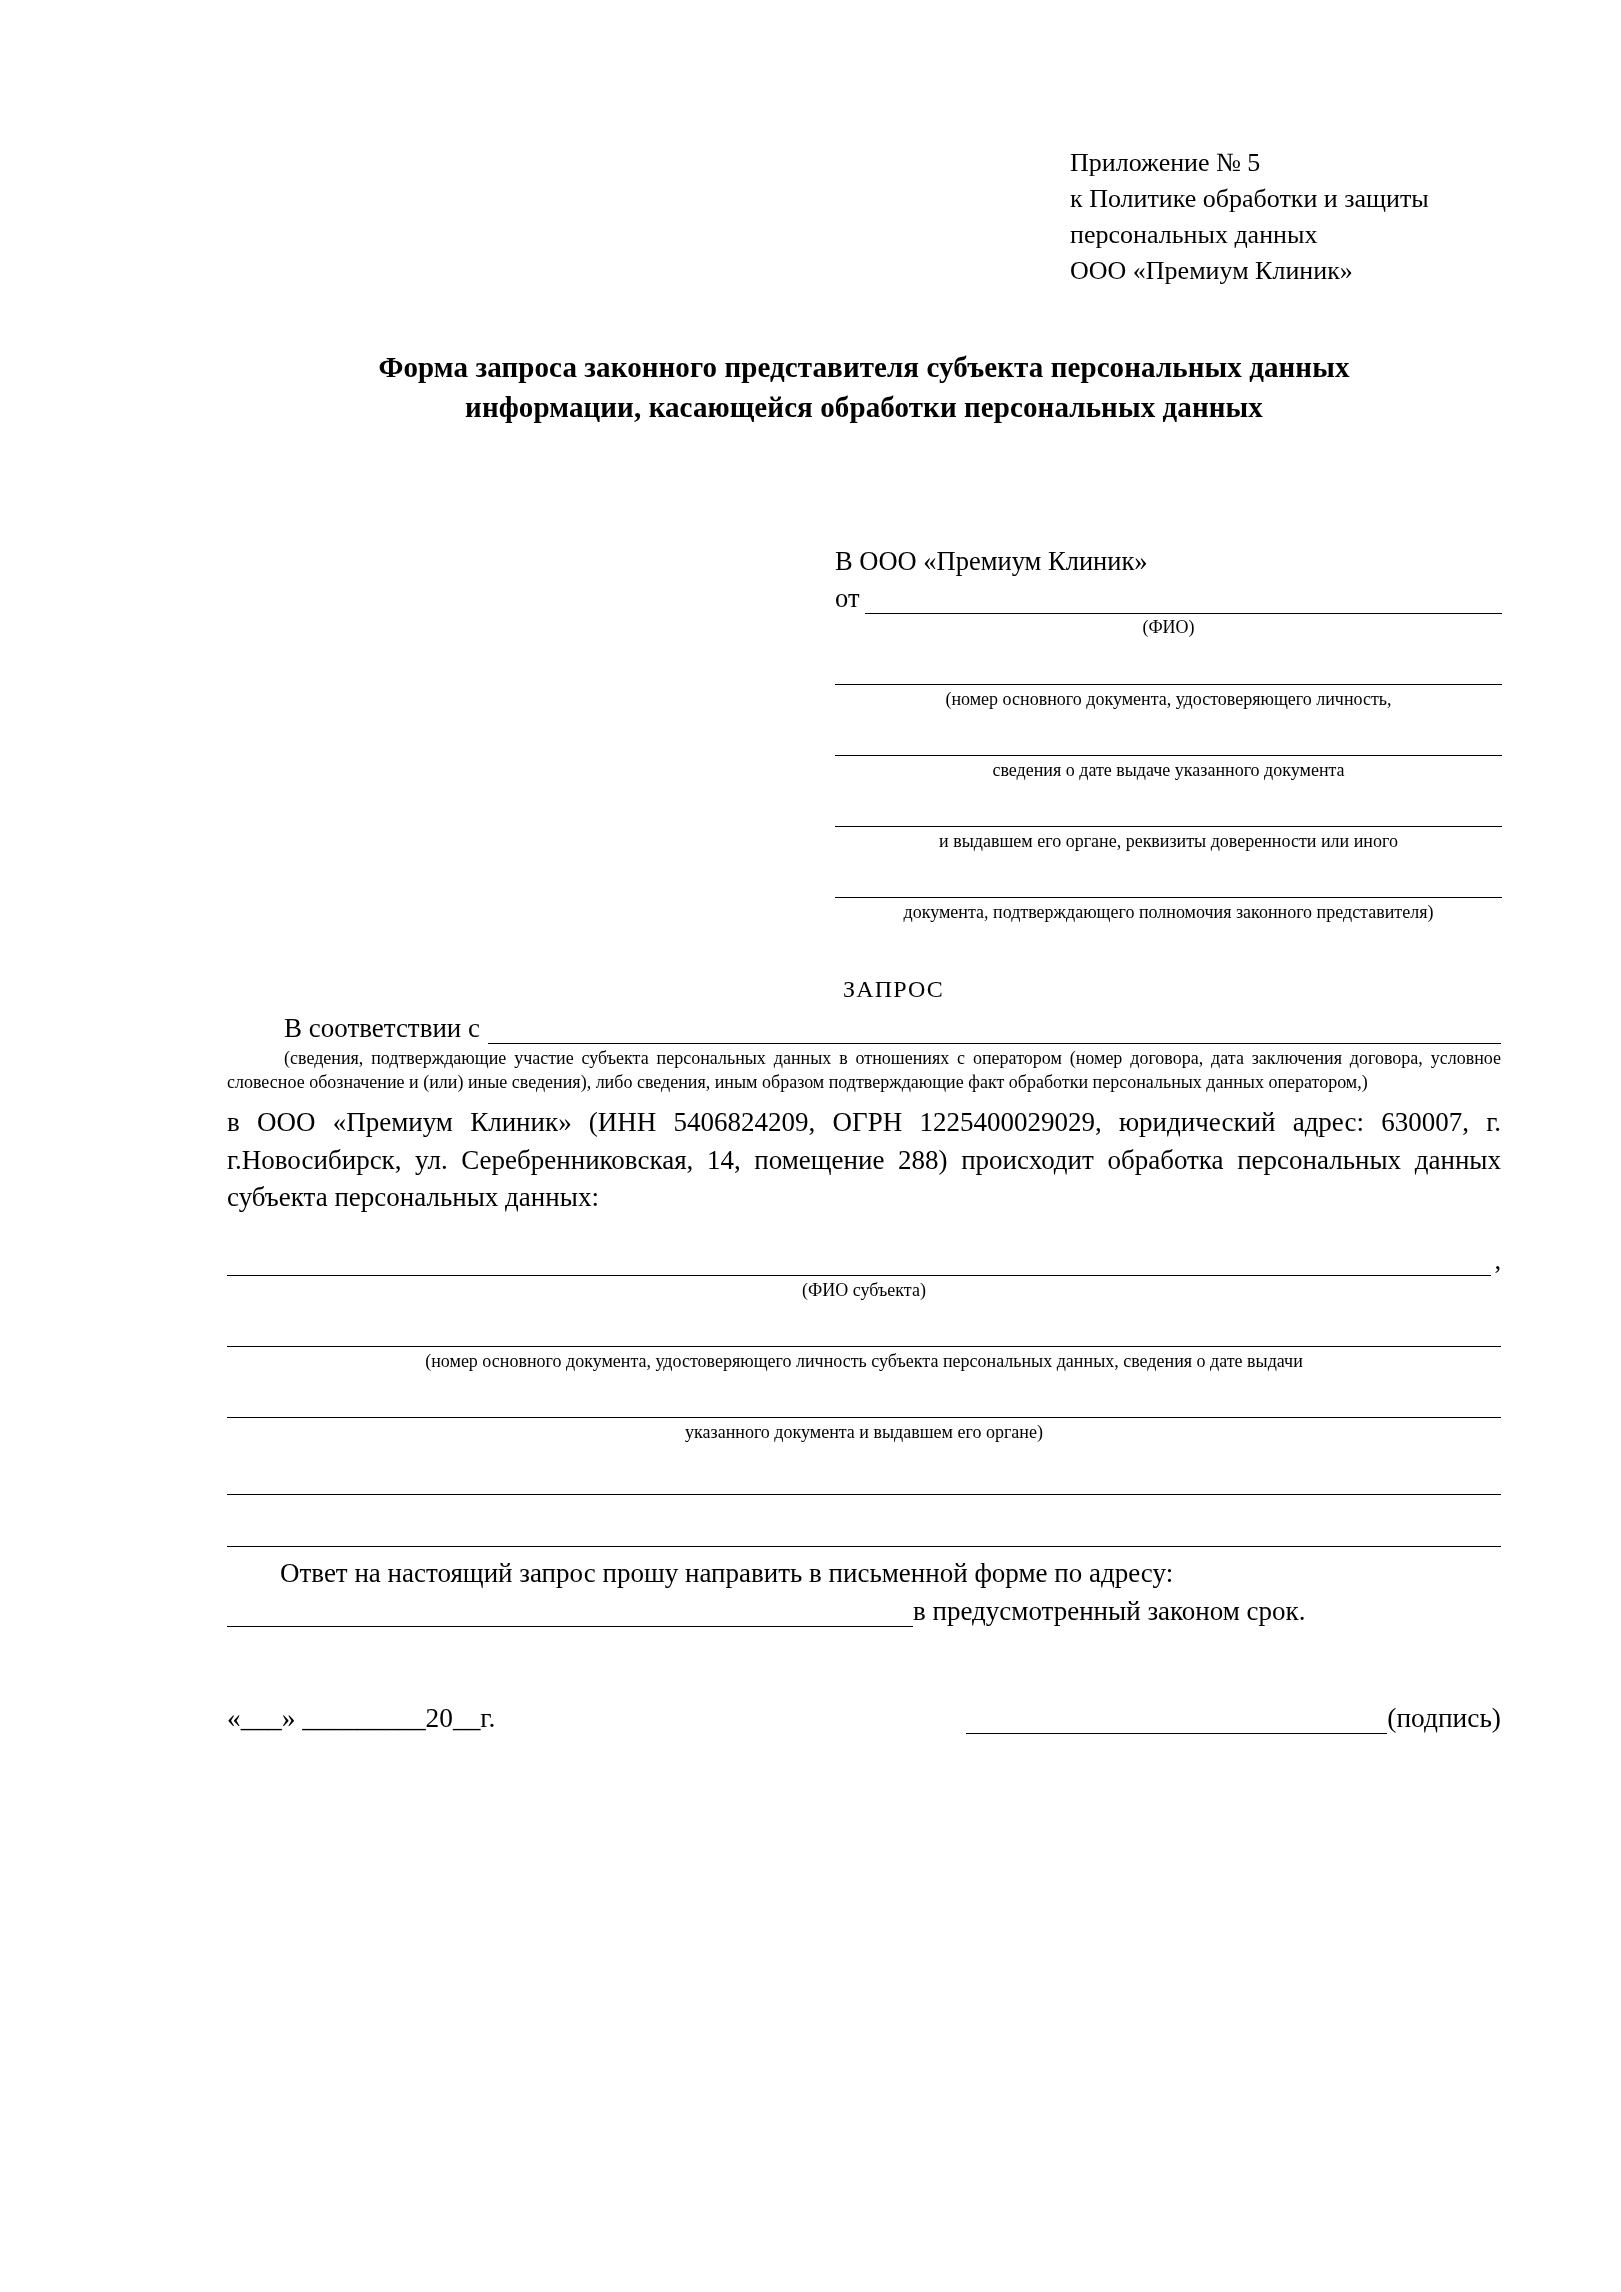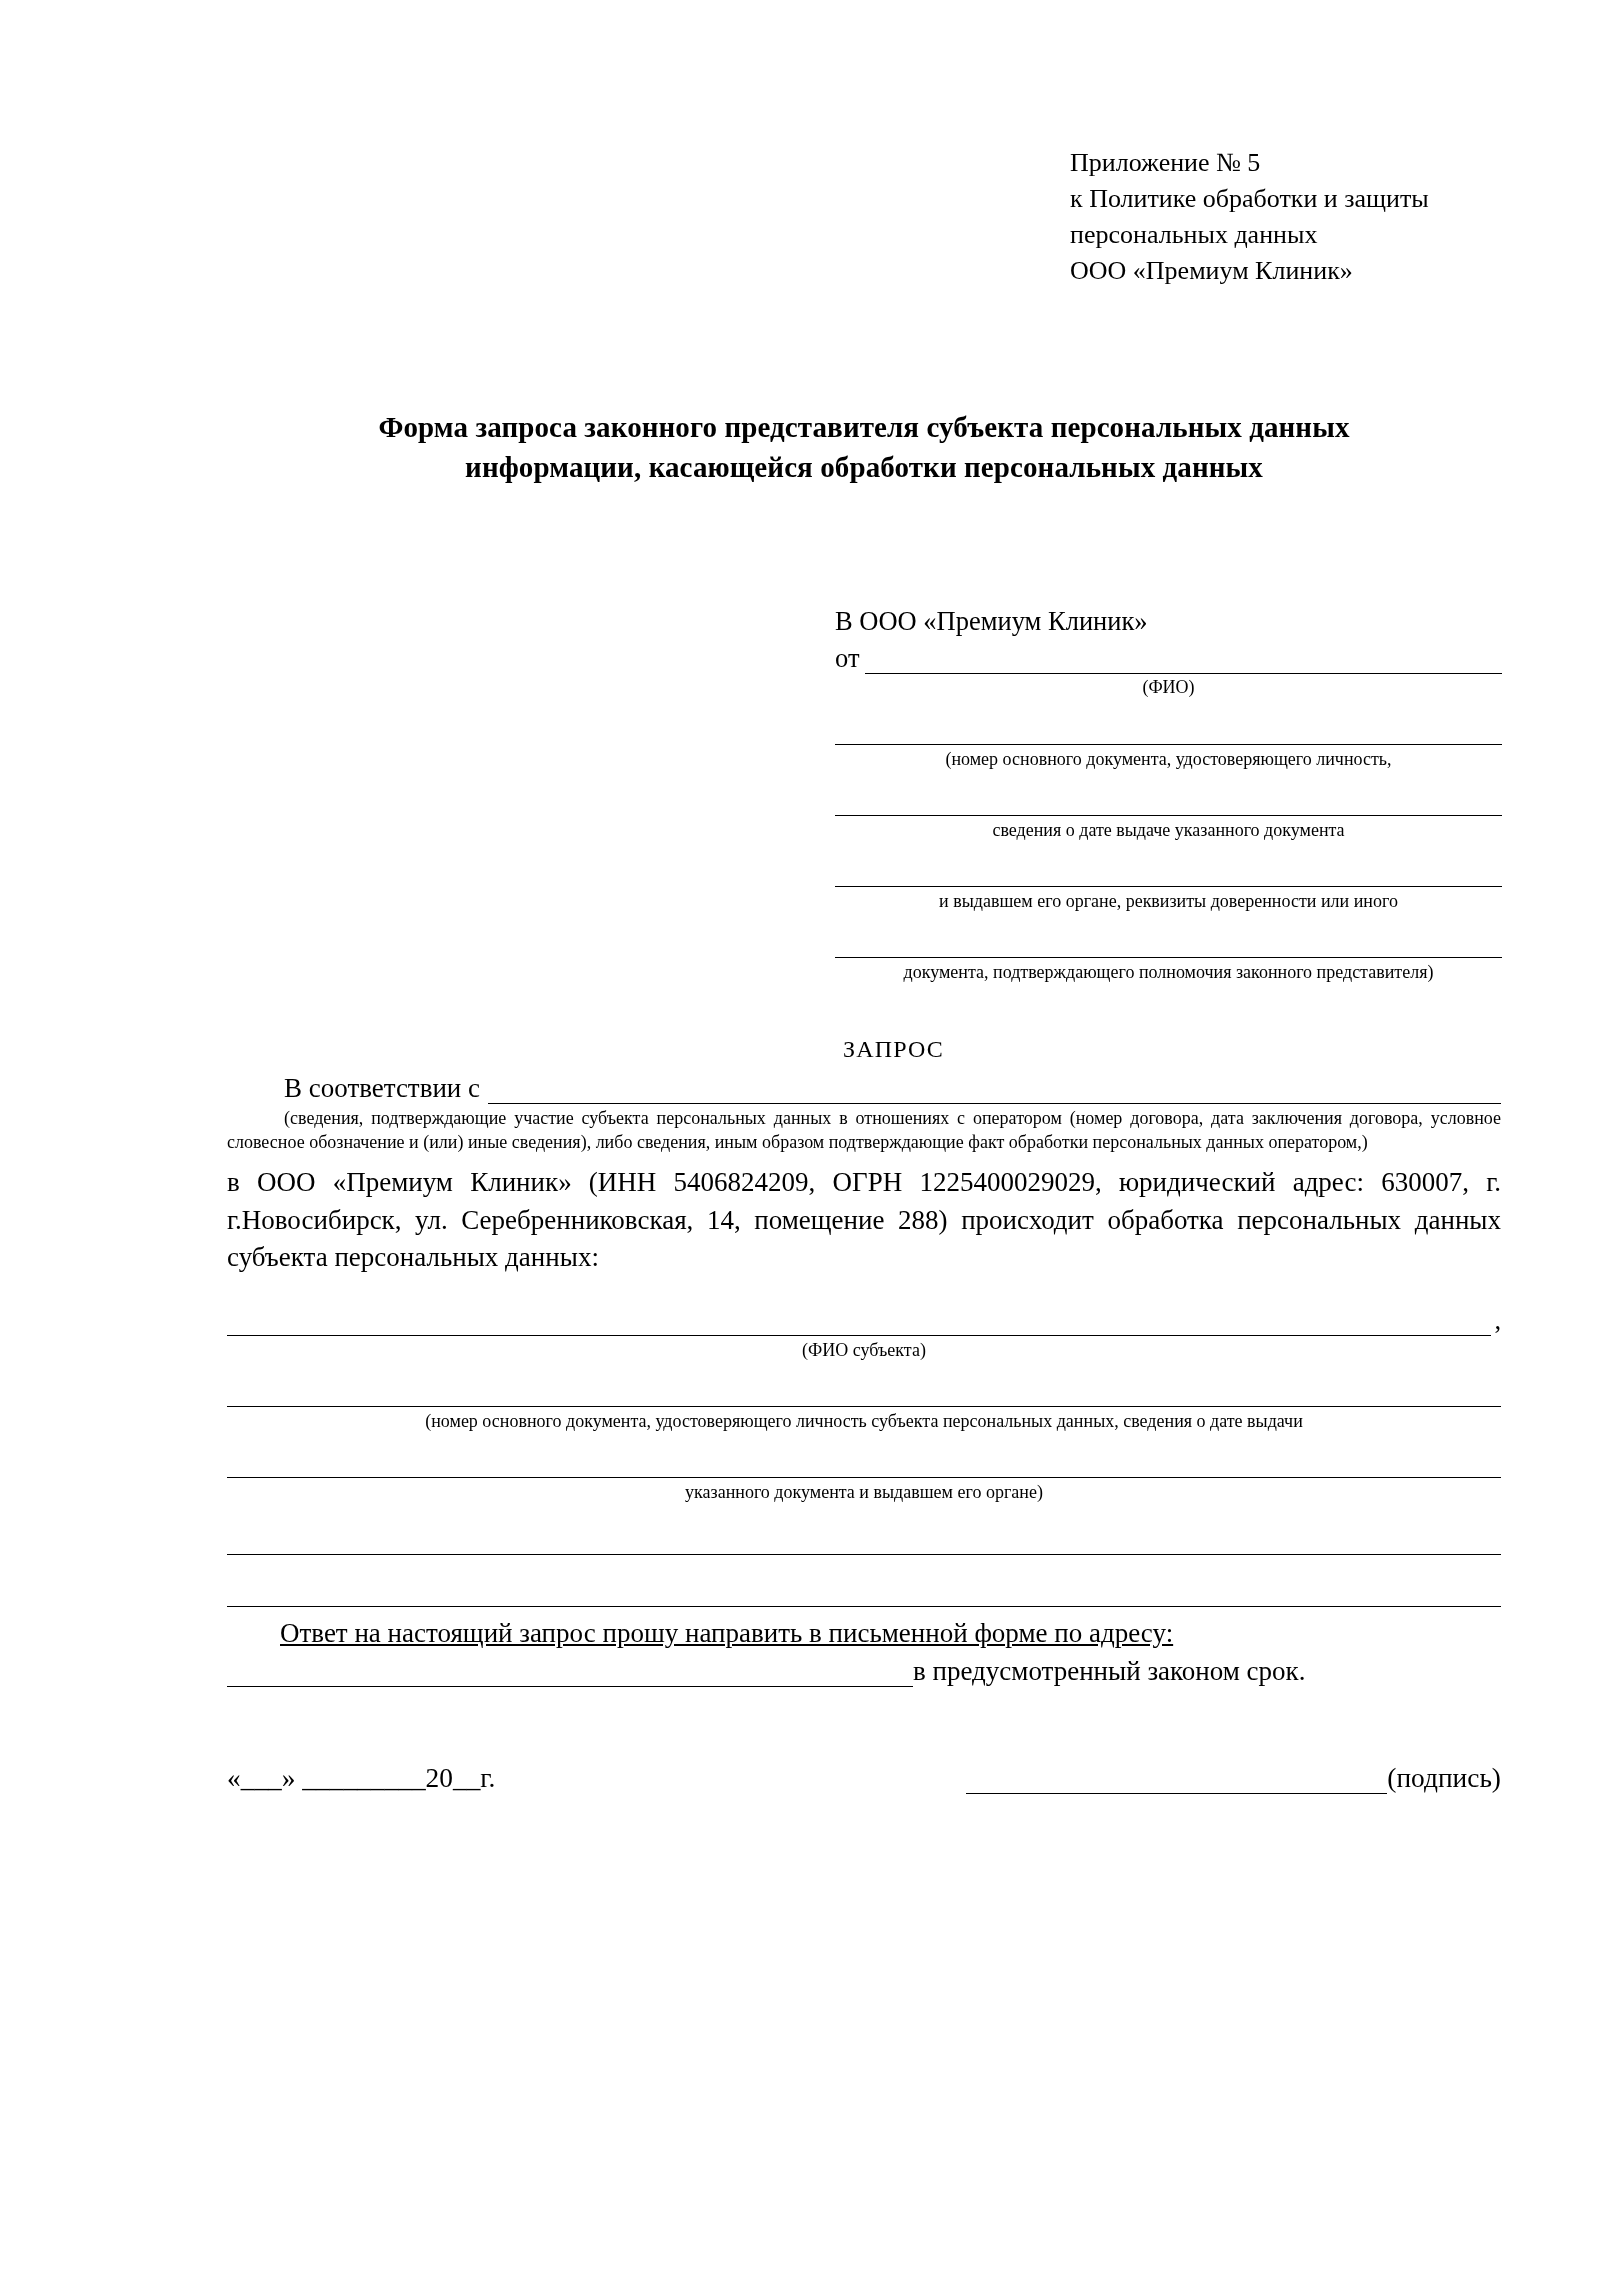--- a/index.html
+++ b/index.html
@@ -31,21 +31,21 @@
   
   .appendix {
     margin-left: 843px;
     font-size: 26px;
     line-height: 1.38;
     white-space: nowrap;
   }
 
   
   .doc-title {
-    margin-top: 118px;
+    margin-top: 58px;
     font-weight: bold;
     font-size: 29px;
     line-height: 1.4;
     text-align: center;
     letter-spacing: 0.1px;
   }
 
   
   .addressee {
     margin-top: 118px;
@@ -95,21 +95,21 @@
     font-family: Liberation Serif, serif;
   }
 
   
   .para {
     font-size: 27px;
     line-height: 1.38;
     text-align: justify;
     margin-top: 7.8px;
   }
-  .para.indent { text-indent: 53px; text-decoration: underline; }
+  .para.indent { text-indent: 53px; }
   .small-cap {
     font-size: 18px;
     line-height: 1.35;
     text-align: justify;
     text-indent: 57px;
     margin-top: 2px;
   }
   .inline-row {
     display: flex;
     align-items: flex-end;

